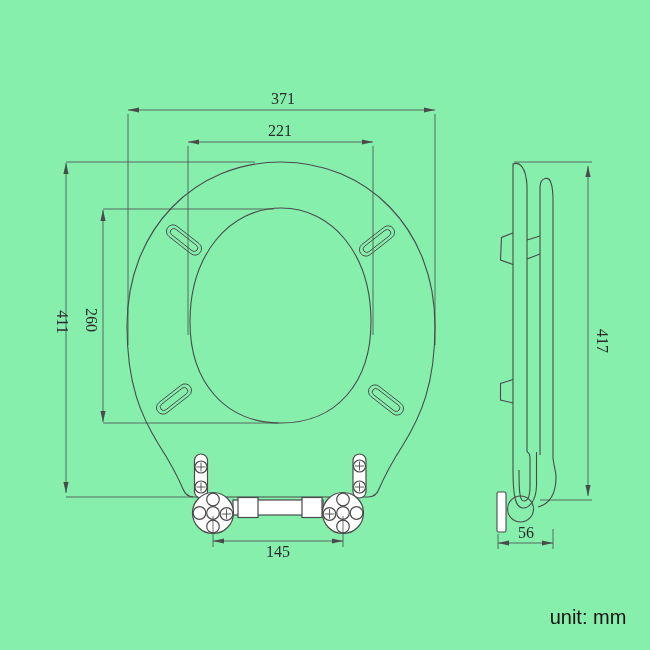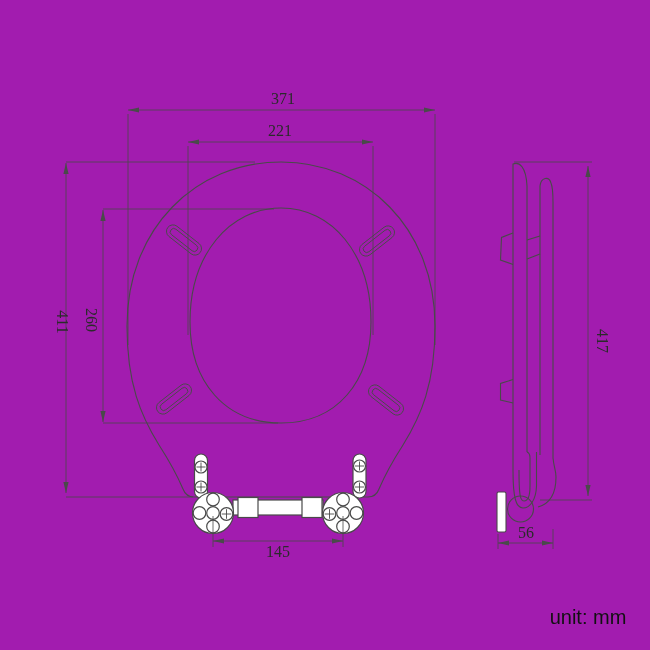--- a/index.html
+++ b/index.html
@@ -1,19 +1,19 @@
 <!DOCTYPE html>
 <html><head>
 <meta charset="utf-8">
 <style>
   html,body{margin:0;padding:0;background:#ffffff;}
   .canvas{
     position:relative;
     width:650px;height:650px;
-    background:#a21caf;
+    background:#86efac;
     overflow:hidden;
     font-family:"Liberation Serif", serif;
   }
   svg{display:block;}
   text{user-select:none;}
   .dim-text{
     font-family:"Liberation Serif", serif;
     font-size:16px;
     fill:#2b2b2b;
   }

